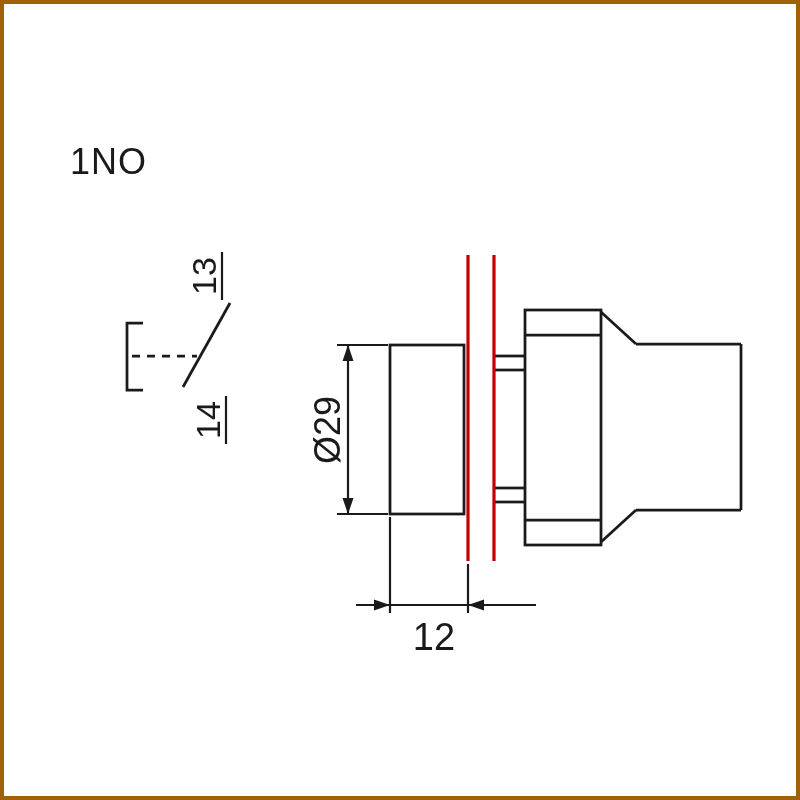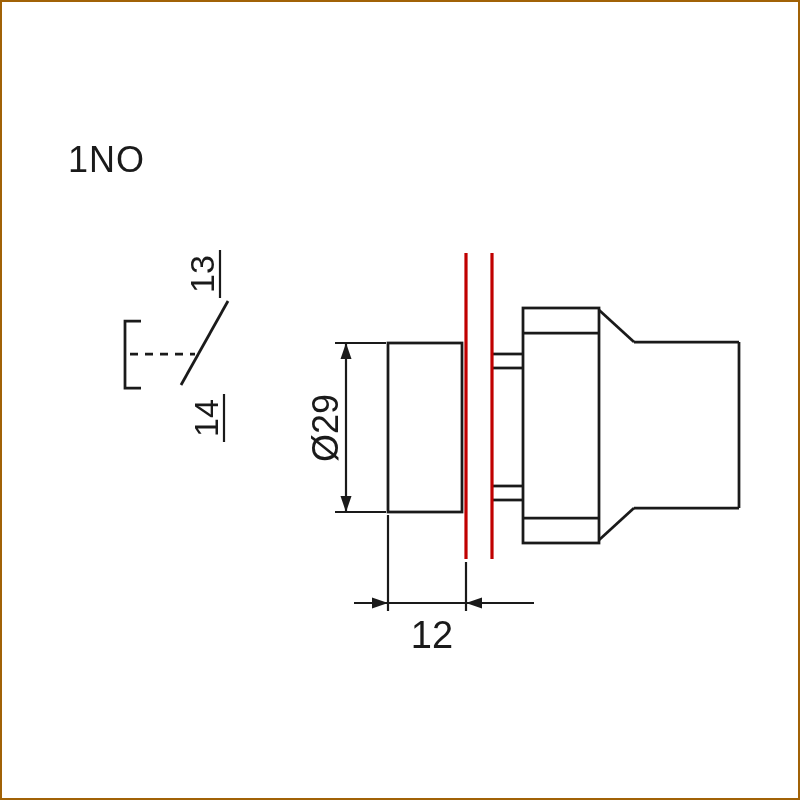--- a/index.html
+++ b/index.html
@@ -5,21 +5,21 @@
   html, body {
     margin: 0;
     padding: 0;
     background: #ffffff;
   }
   .canvas {
     position: relative;
     width: 800px;
     height: 800px;
     background: var(--background, #ffffff);
-    border: 2px solid #a16207;
+    border: 4px solid #a16207;
     box-sizing: border-box;
     font-family: "Liberation Sans", sans-serif;
     overflow: hidden;
   }
   svg .ln {
     stroke: var(--line, #1a1a1a);
     stroke-width: 2.75;
     fill: none;
     stroke-linecap: butt;
     stroke-linejoin: miter;

